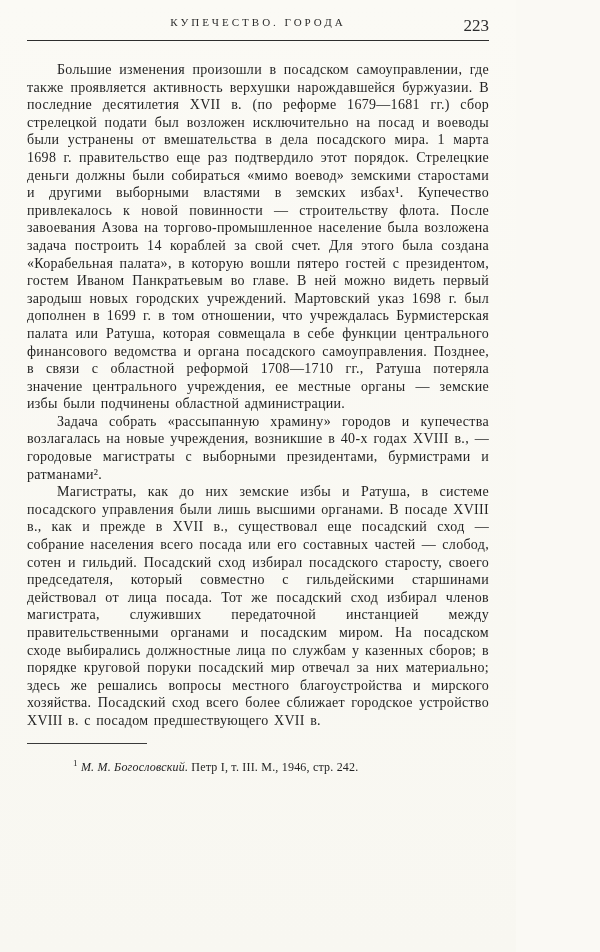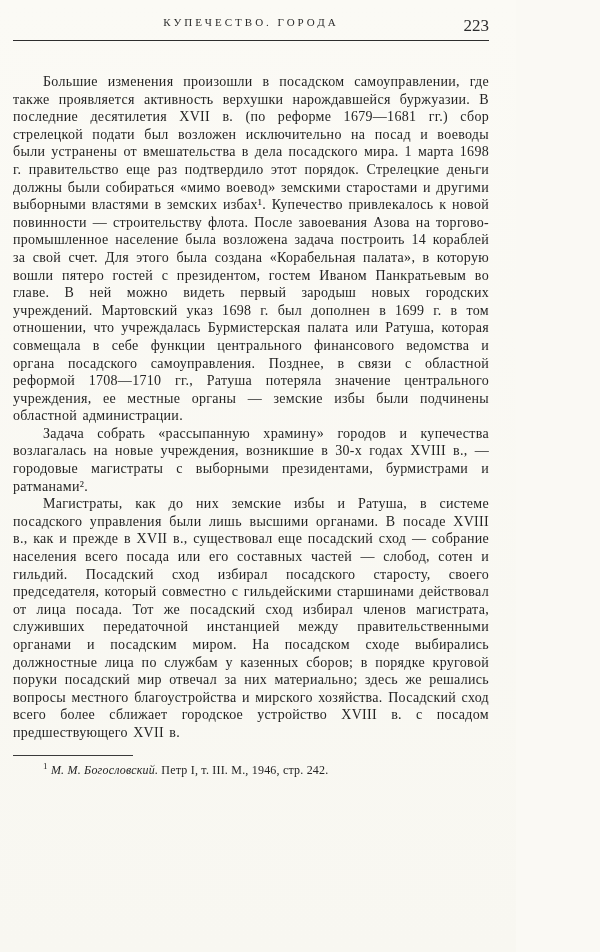--- a/index.html
+++ b/index.html
@@ -7,21 +7,21 @@
     padding: 0;
     background: #faf9f4;
   }
   .page {
     position: relative;
     width: 516px;
     height: 952px;
     box-sizing: border-box;
     background: linear-gradient(180deg, #fbfaf5 0%, #f8f7f1 100%);
     color: #242424;
-    padding: 16px 27px 16px 13px;
+    padding: 16px 27px 16px 27px;
     font-family: "Liberation Serif", "DejaVu Serif", serif;
     overflow: hidden;
   }
   .page-header {
     position: relative;
     height: 17px;
     display: flex;
     align-items: baseline;
   }
   .running-title {
@@ -37,21 +37,21 @@
     margin-left: auto;
     font-size: 17px;
     color: #2c2c2c;
   }
   .header-rule {
     border: none;
     border-top: 1.2px solid #2e2e2e;
     margin: 7px 0 0 0;
   }
   .body-text {
-    margin-top: 32px;
+    margin-top: 20px;
     font-size: 14px;
     line-height: 17.6px;
     text-align: justify;
     text-justify: inter-word;
   }
   .para {
     margin: 0;
     text-indent: 30px;
     letter-spacing: 0.3px;
     word-spacing: 1.6px;
@@ -62,21 +62,21 @@
     border-top: 1px solid #3a3a3a;
     margin: 13px 0 7px 0;
   }
   .footnotes {
     font-size: 12px;
     line-height: 15.6px;
     text-align: justify;
     text-justify: inter-word;
   }
   .footnote {
-    margin: 0;
+    margin: 16px;
     text-indent: 30px;
     letter-spacing: 0.2px;
   }
   .fn-marker {
     font-size: 9px;
     line-height: 0;
   }
   .fn-italic {
     font-style: italic;
   }
@@ -88,21 +88,21 @@
 
   <header class="page-header">
     <span class="running-title">КУПЕЧЕСТВО. ГОРОДА</span>
     <span class="page-number">223</span>
   </header>
 
   <hr class="header-rule">
 
   <main class="body-text">
     <p class="para">Большие изменения произошли в посадском самоуправлении, где также проявляется активность верхушки нарождавшейся буржуазии. В последние десятилетия XVII в. (по реформе 1679—1681 гг.) сбор стрелецкой подати был возложен исключительно на посад и воеводы были устранены от вмешательства в дела посадского мира. 1 марта 1698 г. правительство еще раз подтвердило этот порядок. Стрелецкие деньги должны были собираться «мимо воевод» земскими старостами и другими выборными властями в земских избах¹. Купечество привлекалось к новой повинности — строительству флота. После завоевания Азова на торгово-промышленное население была возложена задача построить 14 кораблей за свой счет. Для этого была создана «Корабельная палата», в которую вошли пятеро гостей с президентом, гостем Иваном Панкратьевым во главе. В ней можно видеть первый зародыш новых городских учреждений. Мартовский указ 1698 г. был дополнен в 1699 г. в том отношении, что учреждалась Бурмистерская палата или Ратуша, которая совмещала в себе функции центрального финансового ведомства и органа посадского самоуправления. Позднее, в связи с областной реформой 1708—1710 гг., Ратуша потеряла значение центрального учреждения, ее местные органы — земские избы были подчинены областной администрации.</p>
-    <p class="para">Задача собрать «рассыпанную храмину» городов и купечества возлагалась на новые учреждения, возникшие в 30-х годах XVIII в., — городовые магистраты с выборными президентами, бурмистрами и ратманами².</p>
+    <p class="para">Задача собрать «рассыпанную храмину» городов и купечества возлагалась на новые учреждения, возникшие в 40-х годах XVIII в., — городовые магистраты с выборными президентами, бурмистрами и ратманами².</p>
     <p class="para">Магистраты, как до них земские избы и Ратуша, в системе посадского управления были лишь высшими органами. В посаде XVIII в., как и прежде в XVII в., существовал еще посадский сход — собрание населения всего посада или его составных частей — слобод, сотен и гильдий. Посадский сход избирал посадского старосту, своего председателя, который совместно с гильдейскими старшинами действовал от лица посада. Тот же посадский сход избирал членов магистрата, служивших передаточной инстанцией между правительственными органами и посадским миром. На посадском сходе выбирались должностные лица по службам у казенных сборов; в порядке круговой поруки посадский мир отвечал за них материально; здесь же решались вопросы местного благоустройства и мирского хозяйства. Посадский сход всего более сближает городское устройство XVIII в. с посадом предшествующего XVII в.</p>
   </main>
 
   <hr class="footnote-rule">
 
   <section class="footnotes">
     <p class="footnote">
       <sup class="fn-marker">1</sup>
       <span class="fn-italic">М. М. Богословский.</span>
       <span>Петр I, т. III. М., 1946, стр. 242.</span>

